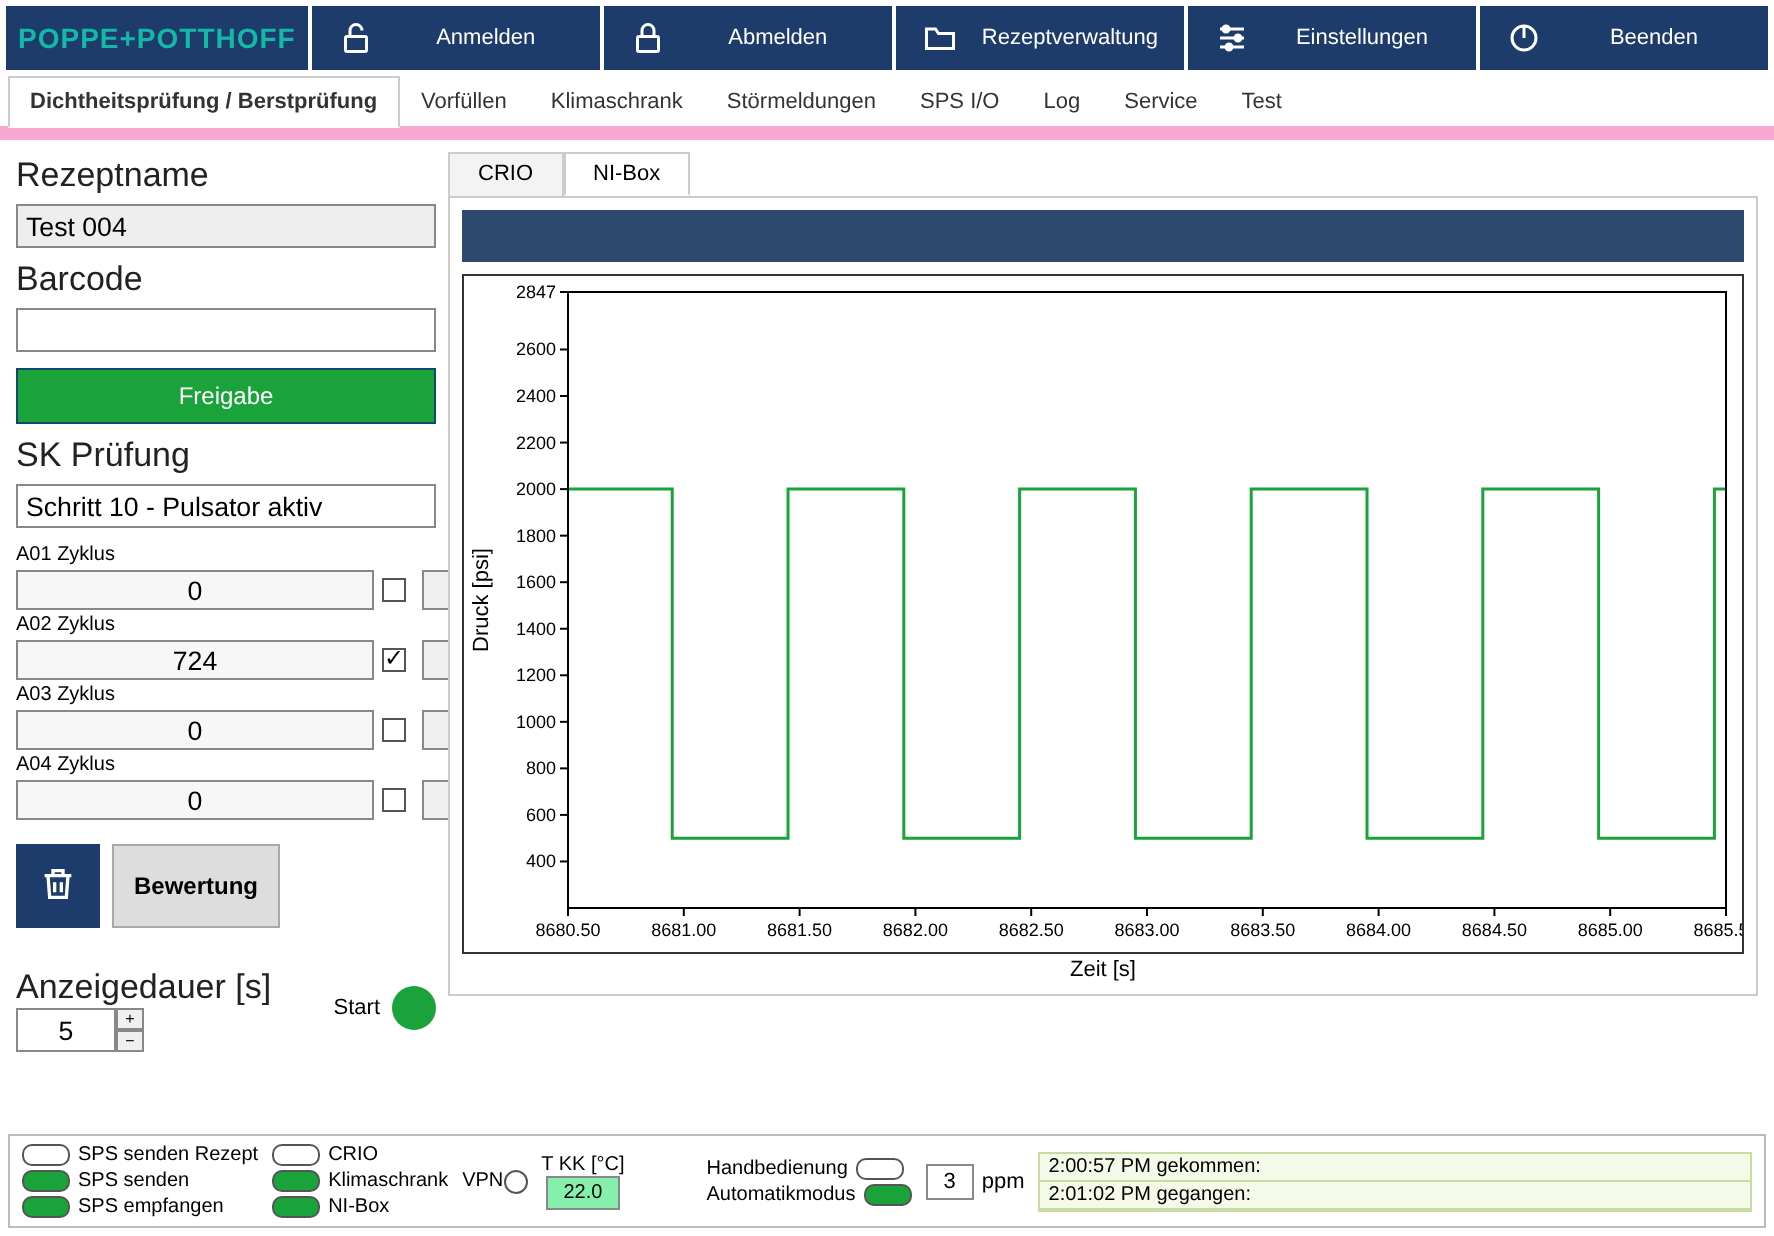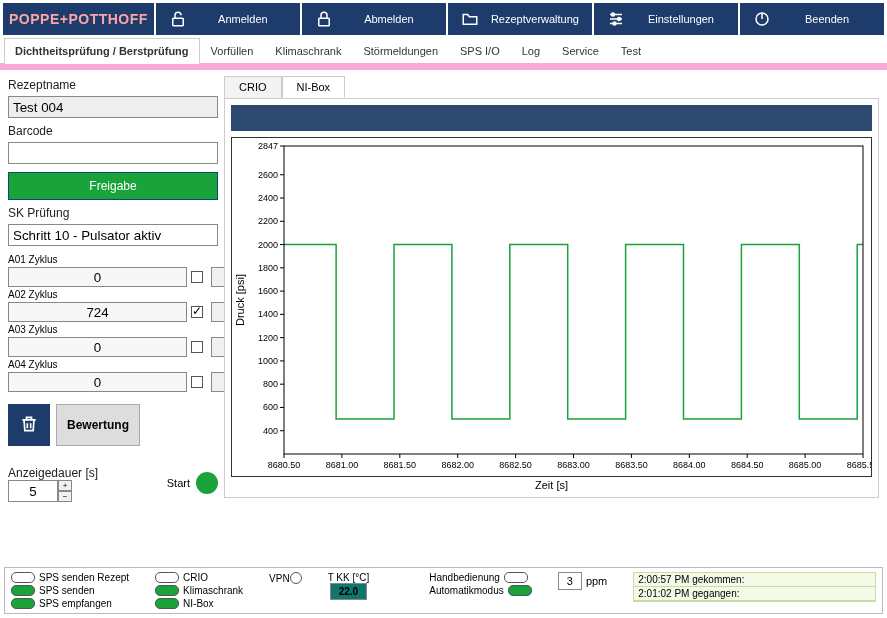--- a/index.html
+++ b/index.html
@@ -1,33 +1,33 @@
 <!DOCTYPE html>
 <html><head>
 <meta charset="utf-8">
 <style>
 * { box-sizing: border-box; margin: 0; padding: 0; font-family: "Segoe UI", Arial, sans-serif; }
 body { width: 887px; height: 618px; background: #fff; font-size: 11px; overflow: hidden; }
 
 
 .topbar { display: flex; background: #fff; padding: 3px; gap: 2px; }
-.logo { background: #1d3b6b; color: #fca5a5; font-weight: bold; font-size: 14px; padding: 8px 6px; display: flex; align-items: center; letter-spacing: 0.5px;}
+.logo { background: #1d3b6b; color: #14b8a6; font-weight: bold; font-size: 14px; padding: 8px 6px; display: flex; align-items: center; letter-spacing: 0.5px;}
 .nav-btn { background: #1d3b6b; color: #fff; display: flex; align-items: center; gap: 10px; padding: 6px 12px; cursor: pointer; flex: 1; justify-content: flex-start; }
 .nav-btn .icon { width: 20px; height: 20px; display: flex; align-items: center; justify-content: center; }
 .nav-btn span.txt { flex: 1; text-align: center; }
 
 
 .tabrow { display: flex; border-bottom: 7px solid #f9a8d4; padding-left: 4px; }
 .tab { padding: 6px 10px; border: 1px solid transparent; border-bottom: none; cursor: pointer; color: #333; }
 .tab.active { border-color: #ccc; background: #fff; border-bottom: 1px solid #fff; margin-bottom: -1px; font-weight: 600;}
  
 
 .main { display: flex; padding: 6px 8px 0 8px; gap: 6px; }
 .leftcol { width: 210px; display: flex; flex-direction: column; gap: 4px; }
-.lbl { font-size: 12px; color: #222; margin-top: 2px; }
+.lbl { font-size: 17px; color: #222; margin-top: 2px; }
 .field { width: 100%; height: 22px; border: 1px solid #888; padding: 2px 4px; background: #fff; }
 .field.ro { background: #eee; }
 .greenbtn { background: #1aa33a; color: #fff; border: 1px solid #0c4a6e; text-align: center; padding: 6px 0; cursor: pointer; font-size: 12px; margin-top:4px;}
 .grid2 { display: grid; grid-template-columns: 1fr 16px 1fr; column-gap: 4px; row-gap: 2px; align-items: center; margin-top:4px;}
 .grid2 .cell-lbl { font-size: 10px; }
 .grid2 .num { height: 20px; border: 1px solid #888; text-align: center; background:#f7f7f7;}
 .grid2 .num.r { text-align: right; padding-right: 4px; background:#f0f0f0;}
 .chkbox { width:12px; height:12px; border:1px solid #555; display:inline-block; position:relative;}
 .chkbox.checked::after{content:"✓"; position:absolute; top:-3px; left:0; font-size:12px;}
 .p-ao1{color:#3a3a3a;} .p-ao2{color:#1aa33a;} .p-ao3{color:#1840c9;} .p-ao4{color:#5fc7c7;}
@@ -45,29 +45,29 @@
 .charttabs{display:flex; margin-bottom:0;}
 .charttab{padding:4px 14px; border:1px solid #ccc; border-bottom:none; background:#f3f3f3; cursor:pointer; font-size:11px;}
 .charttab.active{background:#fff; border-bottom:1px solid #fff; position:relative; z-index:2;}
 .chartbox{border:1px solid #ccc; padding:6px; background:#fff;}
 .chartheader{height:26px; background:#2d4a6e;}
 .plot{position:relative; height:340px; background:#fff; border:1px solid #333; margin-top:6px;}
 .plot svg{position:absolute; top:0; left:0;}
 .xaxis-label{text-align:center; font-size:11px; margin-top:2px;}
 
 
-.statusbar{position:absolute; bottom:4px; left:4px; right:4px; border:1px solid #bbb; padding:4px 6px; display:flex; align-items:flex-start; gap:26px; background:#fff;}
+.statusbar{position:absolute; bottom:4px; left:4px; right:4px; border:1px solid #bbb; padding:4px 6px; display:flex; align-items:center; gap:7px; background:#fff;}
 .ledcol{display:flex; flex-direction:column; gap:2px; font-size:10px;}
 .ledrow{display:flex; align-items:center; gap:4px;}
 .led{width:24px; height:11px; border-radius:5px; border:1px solid #555;}
 .led.on{background:#1aa33a;} .led.off{background:#fff;}
 .vpncol{display:flex; flex-direction:row; align-items:center; font-size:10px;}
 .vpnled{width:12px;height:12px;border:1px solid #555; border-radius:50%; background:#fff;}
 .tkk{display:flex; flex-direction:column; align-items:center; font-size:10px;}
-.tkk .val{border:1px solid #888; padding:2px 8px; background:#0f766e;font-weight:bold;}
+.tkk .val{border:1px solid #888; padding:2px 8px; background:#86efac;}
 .modecol{display:flex; flex-direction:column; gap:2px; font-size:10px;margin-left:34px;}
 .ppmcol{display:flex; align-items:center; gap:4px;}
 .ppmcol .val{border:1px solid #888; padding:2px 8px;}
 .logcol{flex:1; display:flex; flex-direction:column; border:1px solid #c7dca0; background:#f4f9e8; font-size:10px;}
 .logcol div{border-bottom:1px solid #c7dca0; padding:1px 4px;}
 </style>
 </head>
 <body>
 
 <div class="topbar">

